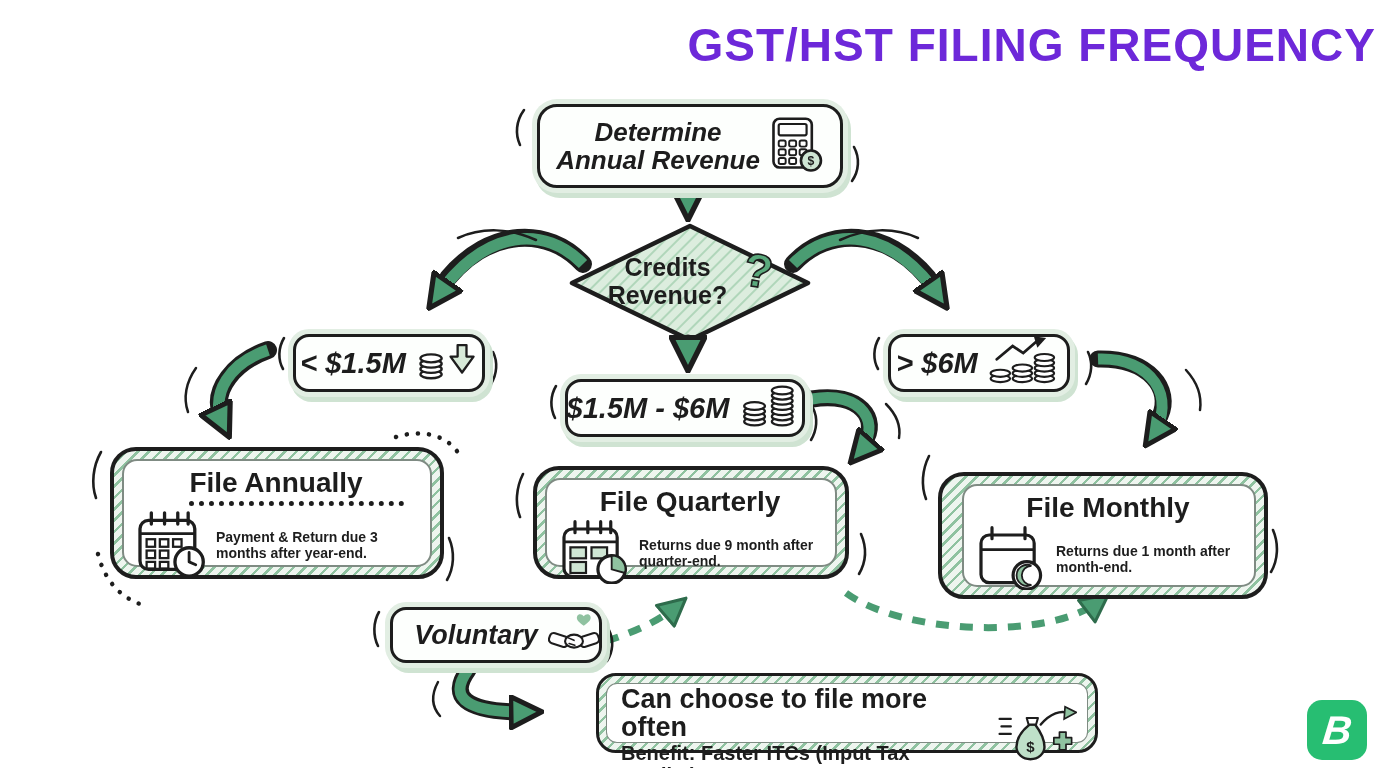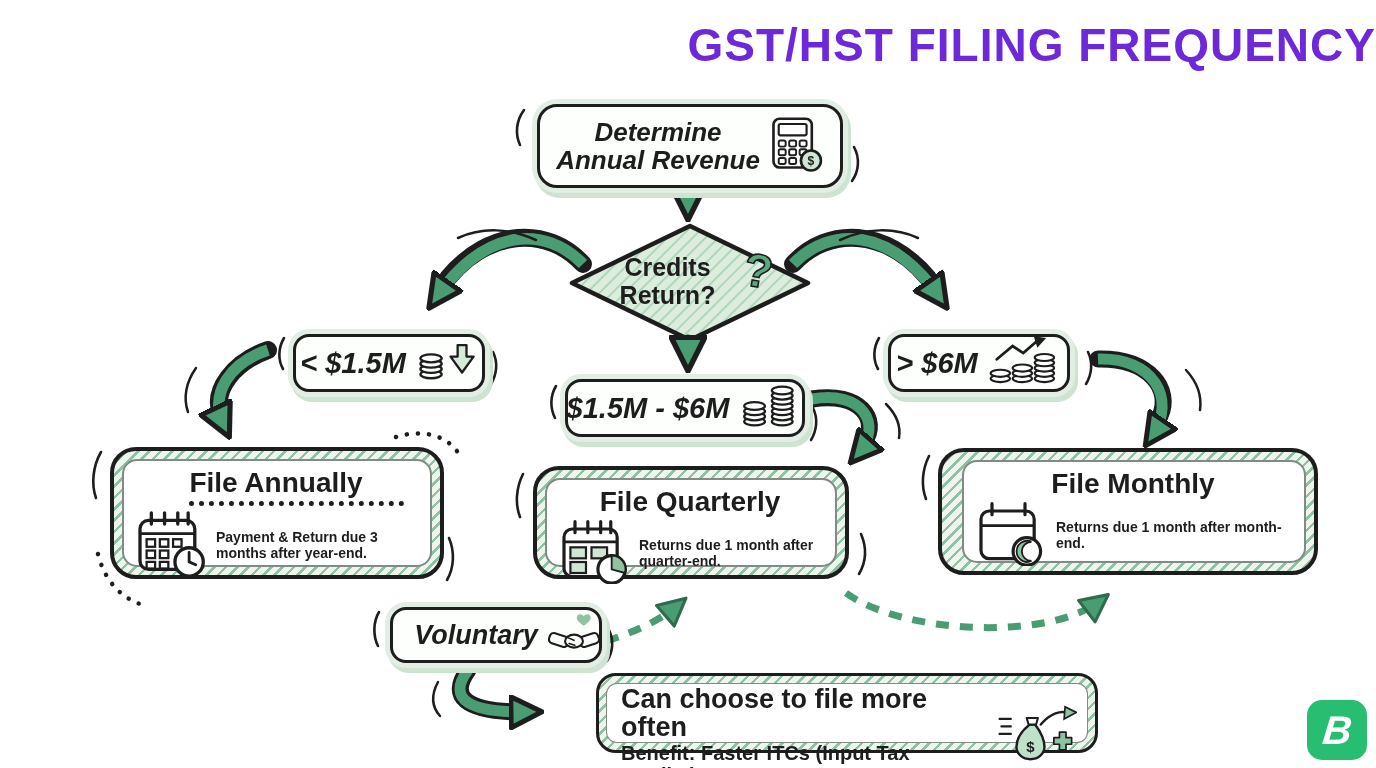--- a/index.html
+++ b/index.html
@@ -55,21 +55,21 @@
     display: grid; grid-template-columns: 84px 1fr; grid-template-rows: auto 1fr;
     align-items: center; padding: 4px 10px 6px 8px;
   }
   .filebox .ftitle { grid-column: 1 / 3; text-align: center; font-size: 28px; font-weight: 700; padding-top: 2px; }
   .filebox .dotline { grid-column: 1 / 3; justify-self: center; width: 215px; border-bottom: 5px dotted #1d1d1d; margin: 2px 0 3px 40px; }
   .filebox .ficon { justify-self: center; align-self: center; }
   .filebox .fbody { font-size: 14px; font-weight: 700; line-height: 1.16; }
 
   .box-annually  { left: 110px; top: 447px; width: 334px; height: 132px; }
   .box-quarterly { left: 533px; top: 466px; width: 316px; height: 113px; }
-  .box-monthly   { left: 938px; top: 448px; width: 380px; height: 127px; padding-left: 20px; }
+  .box-monthly   { left: 938px; top: 472px; width: 330px; height: 127px; padding-left: 20px; }
   .box-quarterly .inner, .box-monthly .inner { grid-template-rows: auto 1fr; }
 
   
   .notebox {
     position: absolute; left: 560px; top: 673px; width: 502px; height: 80px;
     border: 3.5px solid #1d1d1d; border-radius: 20px; padding: 7px;
     background: repeating-linear-gradient(135deg, #8fc2a0 0 2.5px, #eef5ef 2.5px 8px);
     margin-left: 36px;
   }
   .notebox .inner {
@@ -206,21 +206,21 @@
             <rect x="22" y="48" width="8" height="7" rx="2"></rect>
         </g>
         <circle cx="47" cy="51" r="11.5" fill="#cfe6d4" stroke="#1d1d1d" stroke-width="3"></circle>
         <text x="47" y="56" text-anchor="middle" font-size="14" font-weight="bold" font-family="Liberation Sans, sans-serif" fill="#1d1d1d">$</text>
       </svg>
     </span>
   </div>
 
   <div class="decision-text">
     <div>Credits</div>
-    <div>Return?</div>
+    <div>Revenue?</div>
   </div>
   <div class="qmark">?</div>
 
   <div class="pill pill-left">
     <span class="label">&lt; $1.5M</span>
     <span>
       <svg width="62" height="42" viewBox="0 0 70 46">
         <g fill="#fff" stroke="#1d1d1d" stroke-width="2.6">
           <ellipse cx="17" cy="38" rx="12" ry="4.5"></ellipse>
             <ellipse cx="17" cy="32" rx="12" ry="4.5"></ellipse>
@@ -311,21 +311,21 @@
           <line x1="4" y1="26" x2="62" y2="26" stroke="#1d1d1d" stroke-width="3"></line>
           <g fill="#cfe6d4" stroke="#1d1d1d" stroke-width="2.4">
             <rect x="11" y="32" width="17" height="12"></rect>
               <rect x="34" y="32" width="17" height="12"></rect>
             <rect x="11" y="48" width="17" height="12"></rect>
           </g>
           <circle cx="56" cy="56" r="15" fill="#fff" stroke="#1d1d1d" stroke-width="3.5"></circle>
           <path d="M56 56 L56 41 A15 15 0 0 1 70.5 60 Z" fill="#8fc2a0" stroke="#1d1d1d" stroke-width="2"></path>
         </svg>
       </span>
-      <div class="fbody">Returns due 1 month after quarter-end.</div>
+      <div class="fbody">Returns due 9 month after quarter-end.</div>
     </div>
   </div>
 
   <div class="filebox box-monthly">
     <div class="inner">
       <div class="ftitle">File Monthly</div>
       <span class="ficon">
         <svg width="74" height="66" viewBox="0 0 80 72">
           <rect x="4" y="12" width="58" height="52" rx="9" fill="#fff" stroke="#1d1d1d" stroke-width="3.5"></rect>
           <path d="M16 4 v12 M52 4 v12" stroke="#1d1d1d" stroke-width="3.5" stroke-linecap="round" fill="none"></path>

